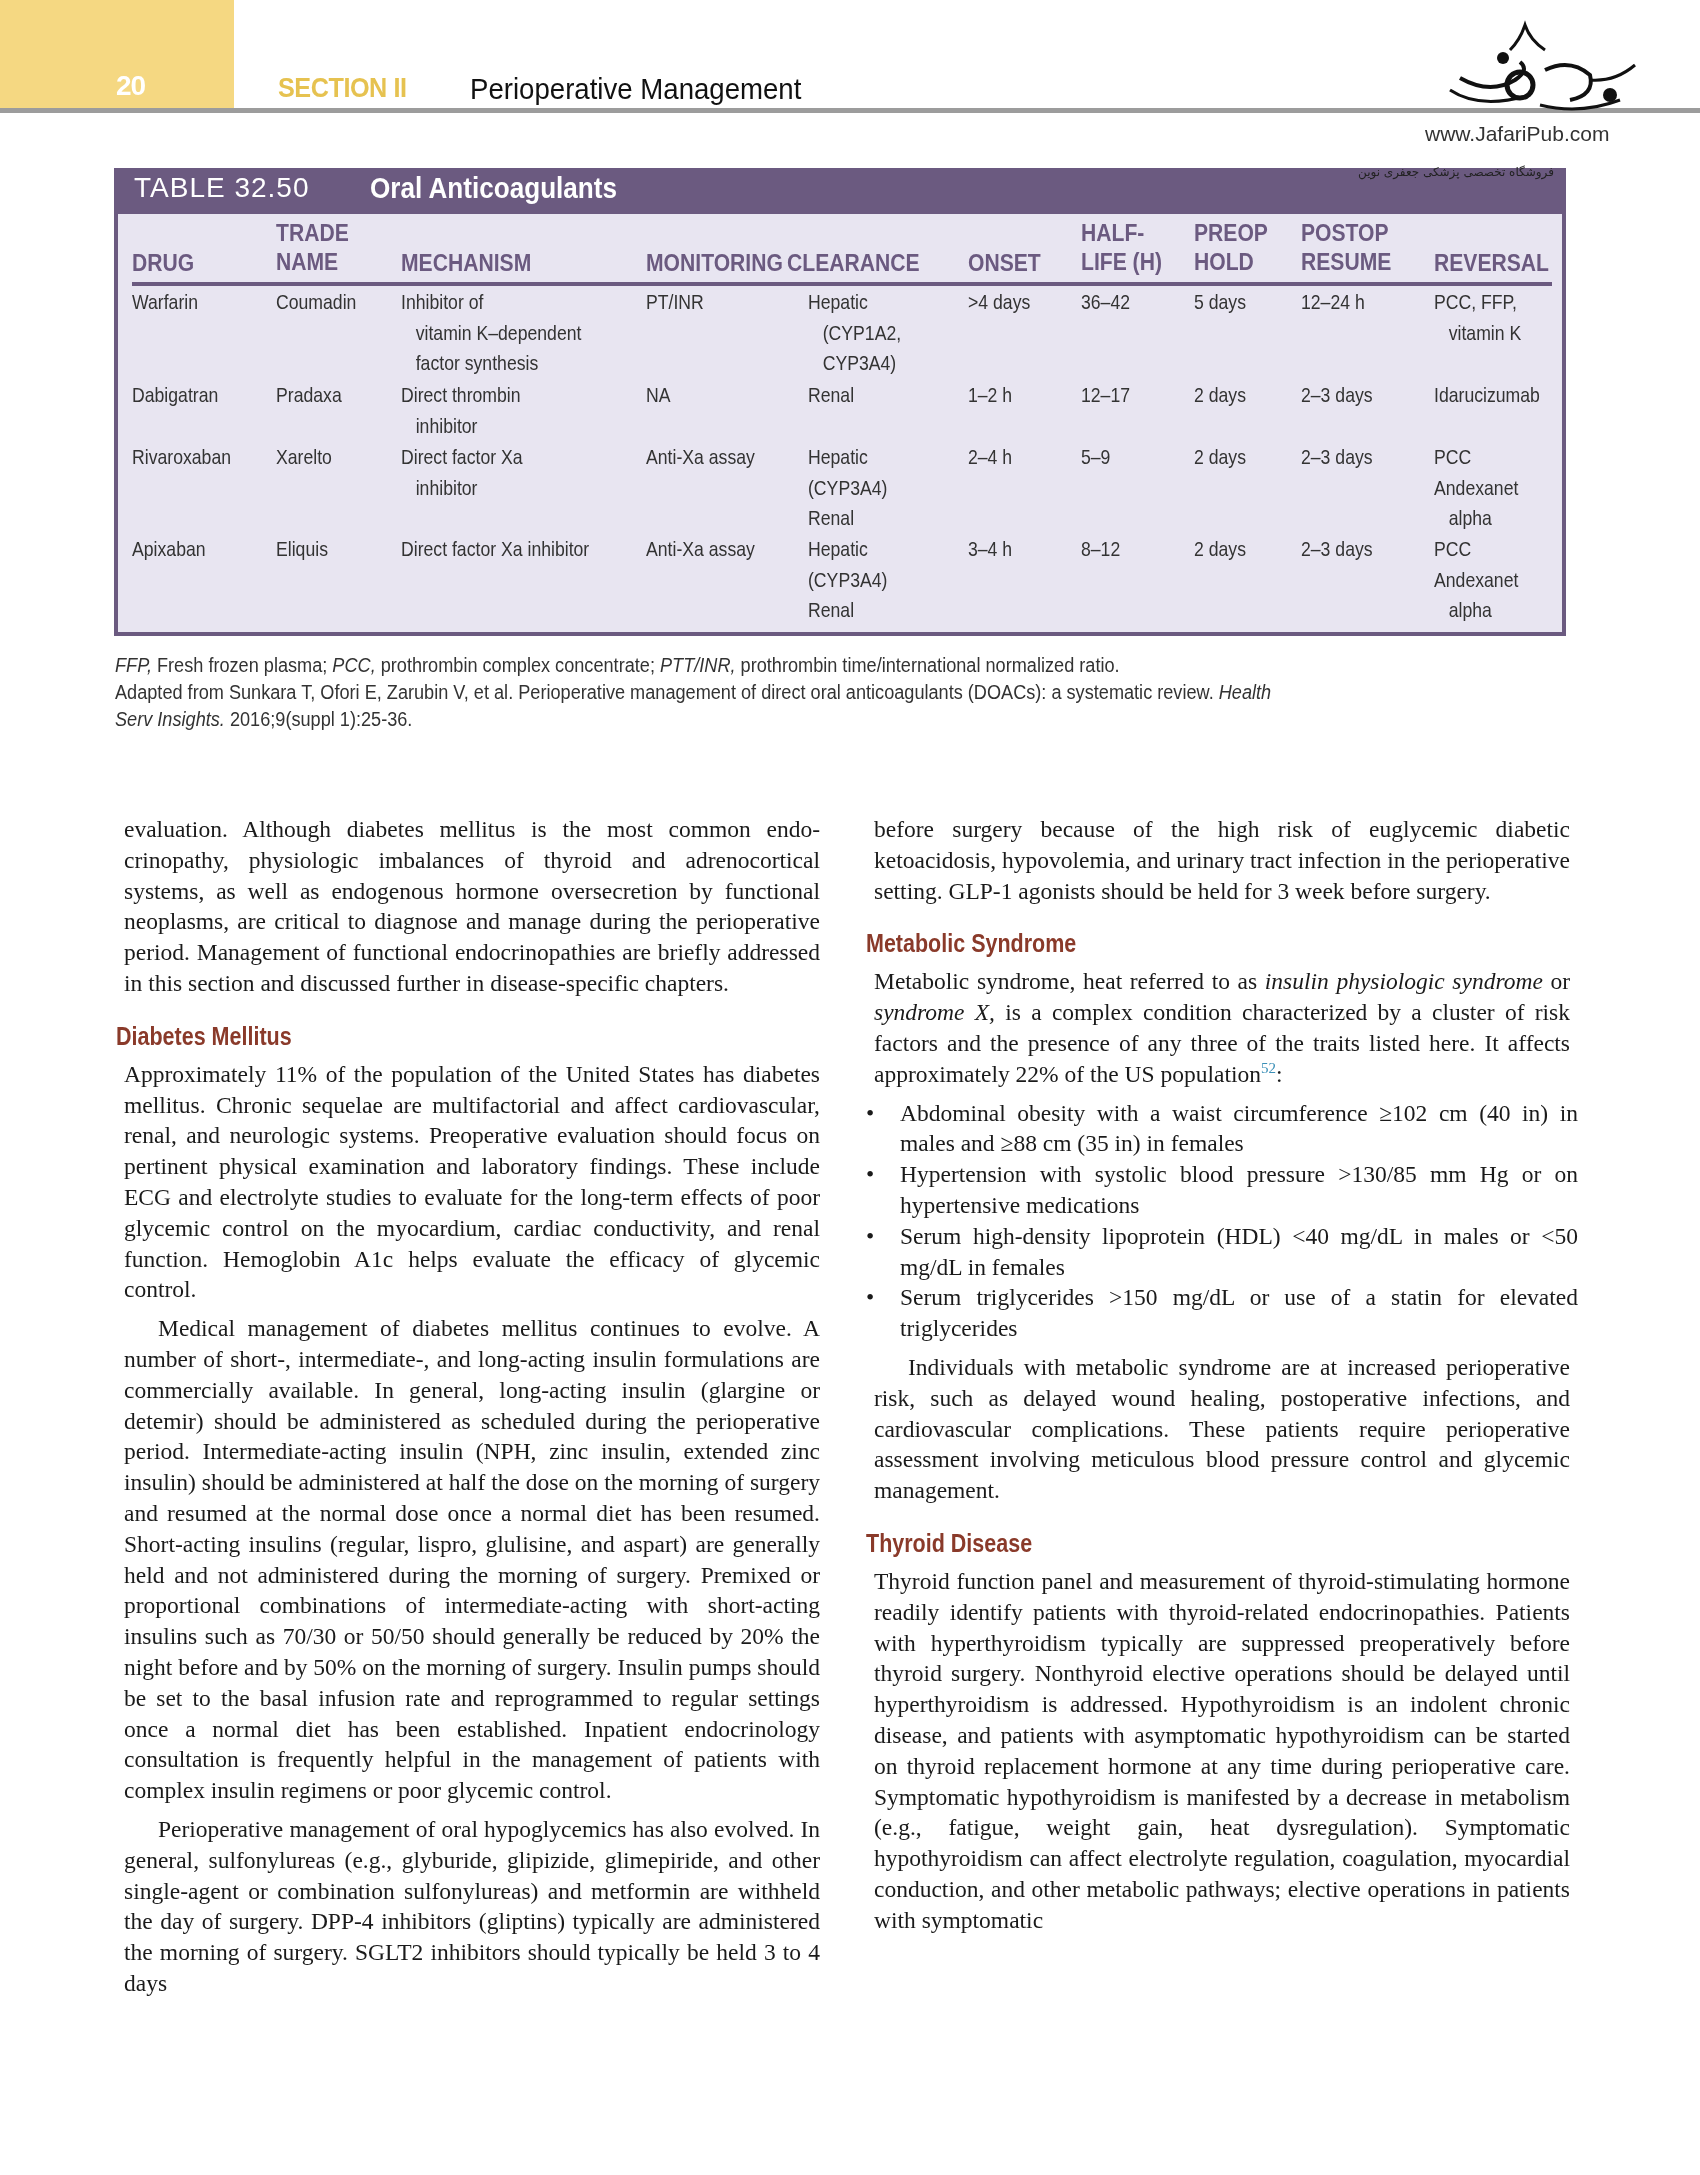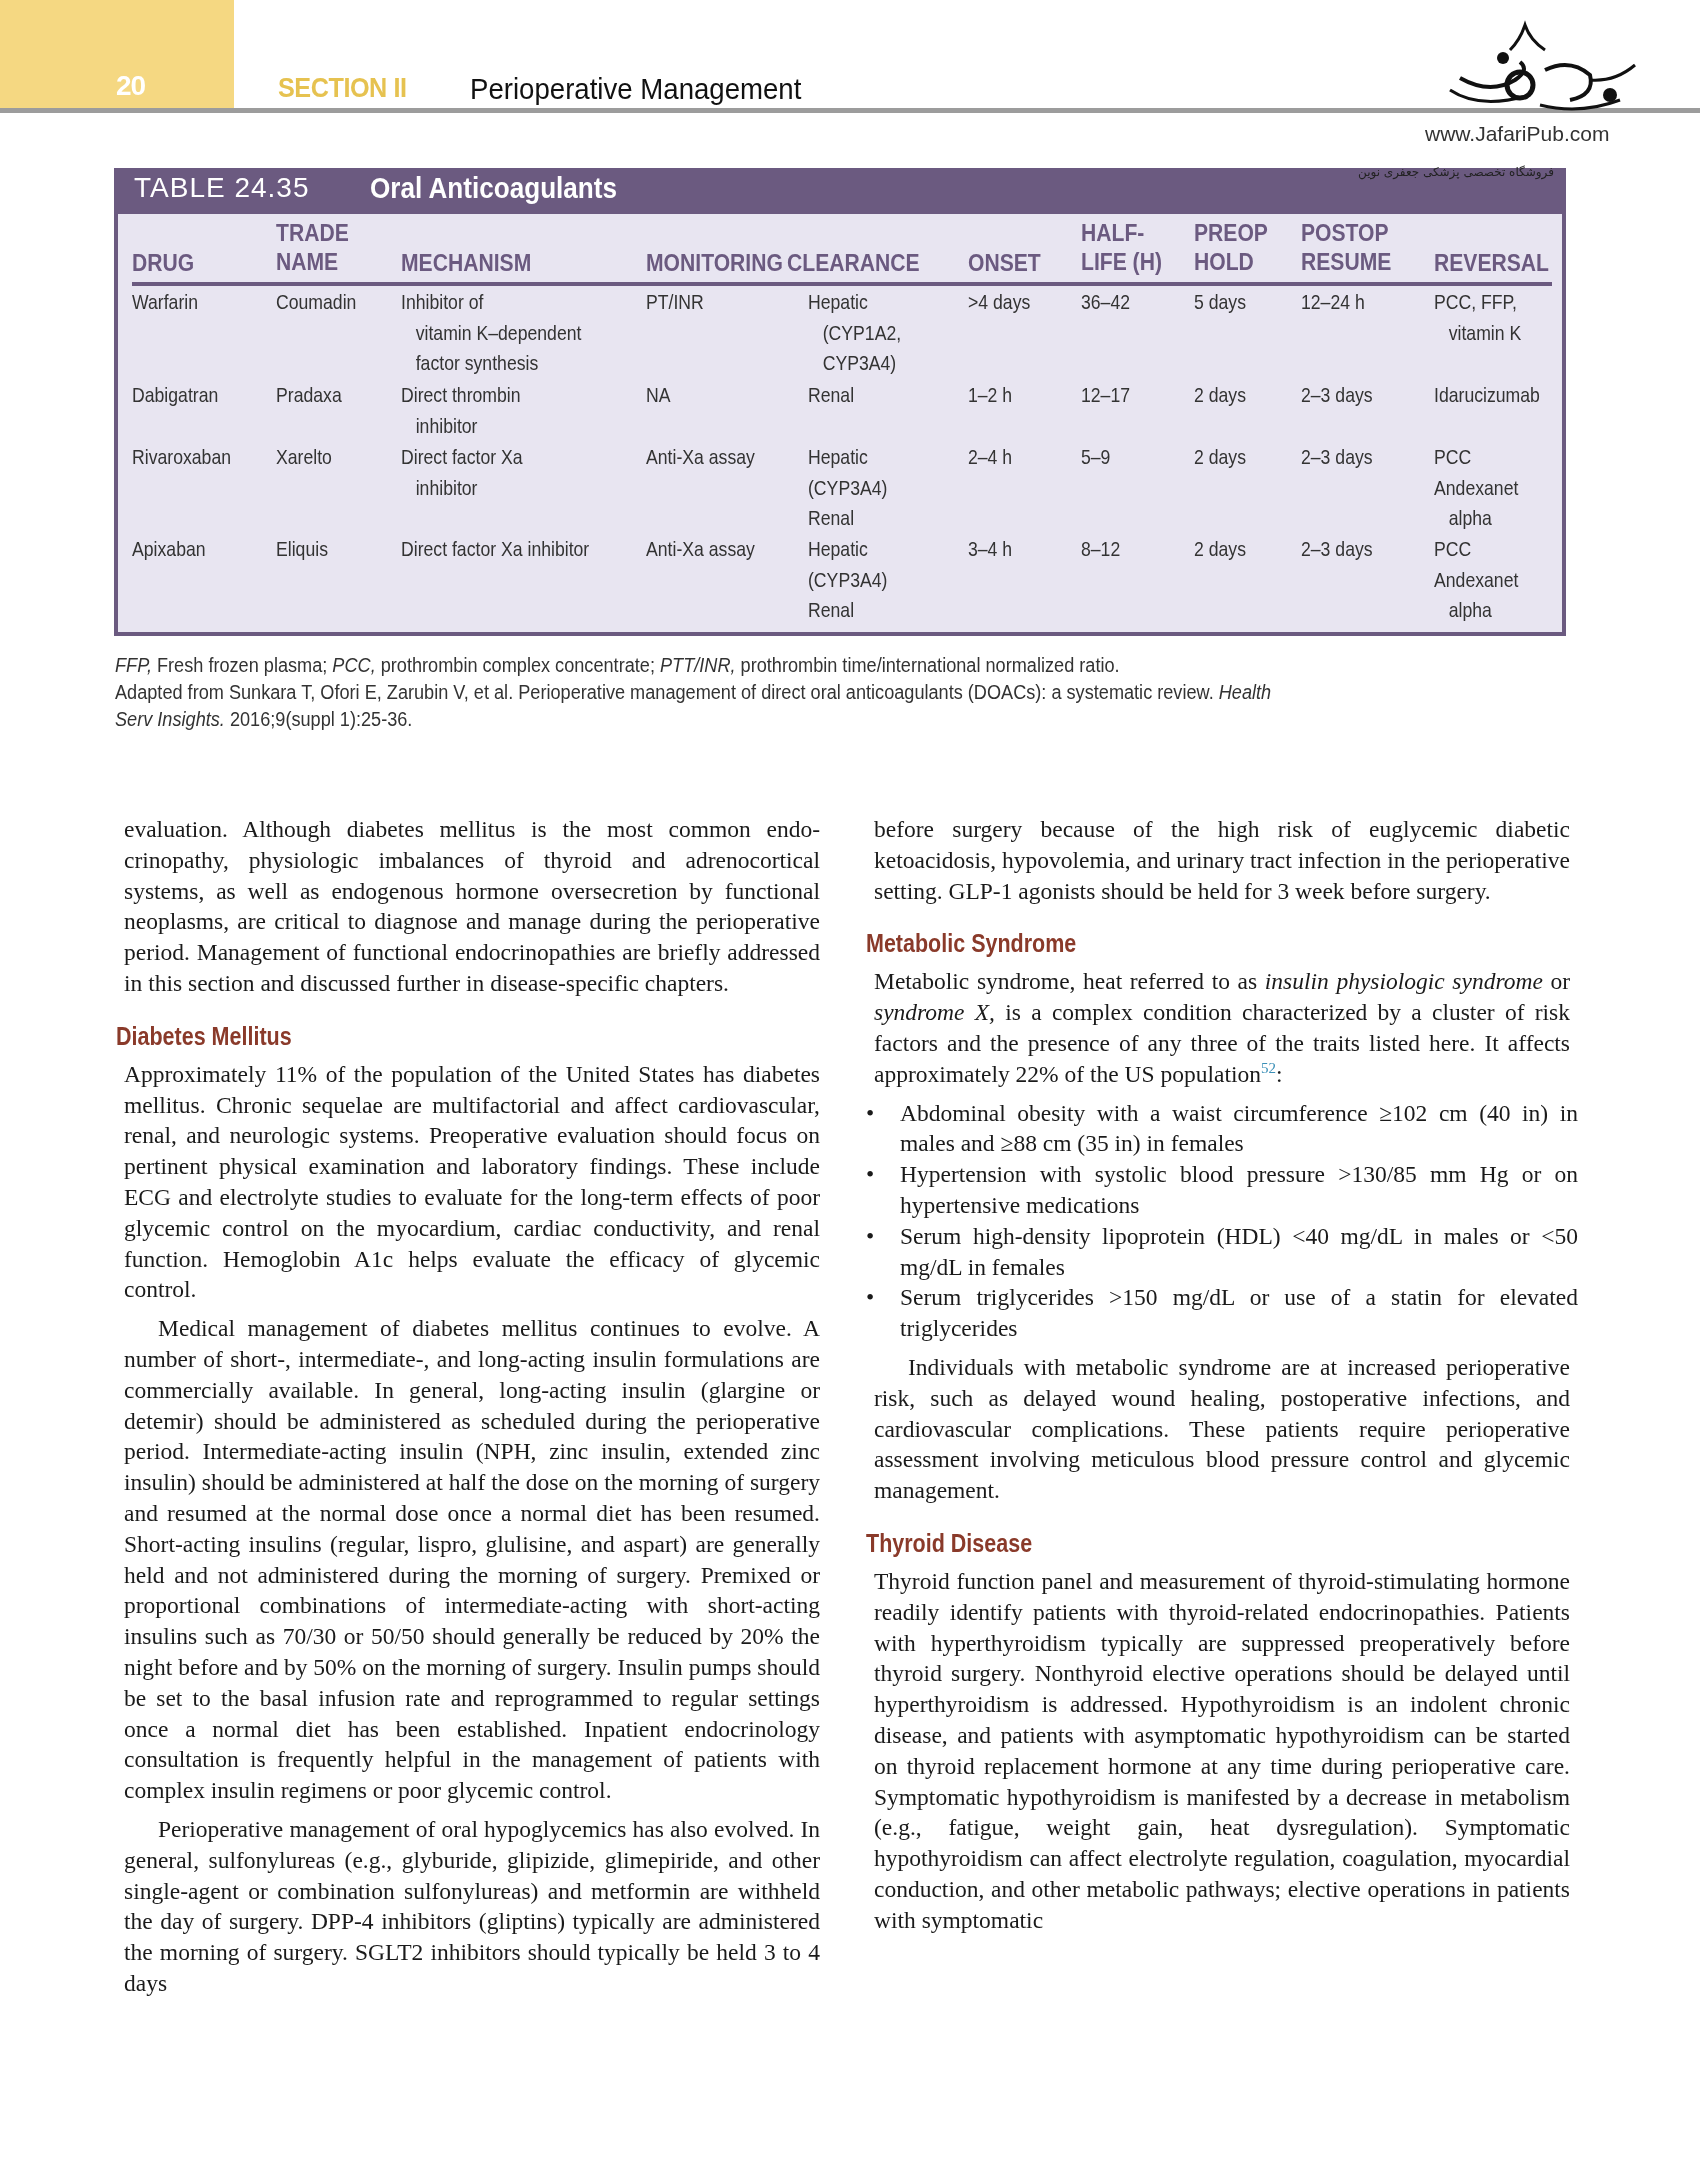--- a/index.html
+++ b/index.html
@@ -62,21 +62,21 @@
   <path d="M125 50 Q150 38 170 55 Q175 75 150 80" fill="none" stroke="#111" stroke-width="4"></path>
   <path d="M170 60 Q195 62 215 45" fill="none" stroke="#111" stroke-width="3"></path>
   <circle cx="190" cy="75" r="7" fill="#111"></circle>
   <path d="M120 85 Q160 95 200 80" fill="none" stroke="#111" stroke-width="3"></path>
 </svg>
 <div class="logo-url">www.JafariPub.com</div>
 <div class="logo-fa">فروشگاه تخصصی پزشکی جعفری نوین</div>
 
 <div class="tbl-wrap">
   <div class="tbl-titlebar">
-    <span class="tbl-label">TABLE 24.35</span>
+    <span class="tbl-label">TABLE 32.50</span>
     <span class="tbl-name">Oral Anticoagulants</span>
   </div>
 
   <div class="th" style="left:14px;top:80px">DRUG</div>
   <div class="th" style="left:158px;top:50px;white-space:pre">TRADE
 NAME</div>
   <div class="th" style="left:283px;top:80px">MECHANISM</div>
   <div class="th" style="left:528px;top:80px">MONITORING</div>
   <div class="th" style="left:669px;top:80px">CLEARANCE</div>
   <div class="th" style="left:850px;top:80px">ONSET</div>

